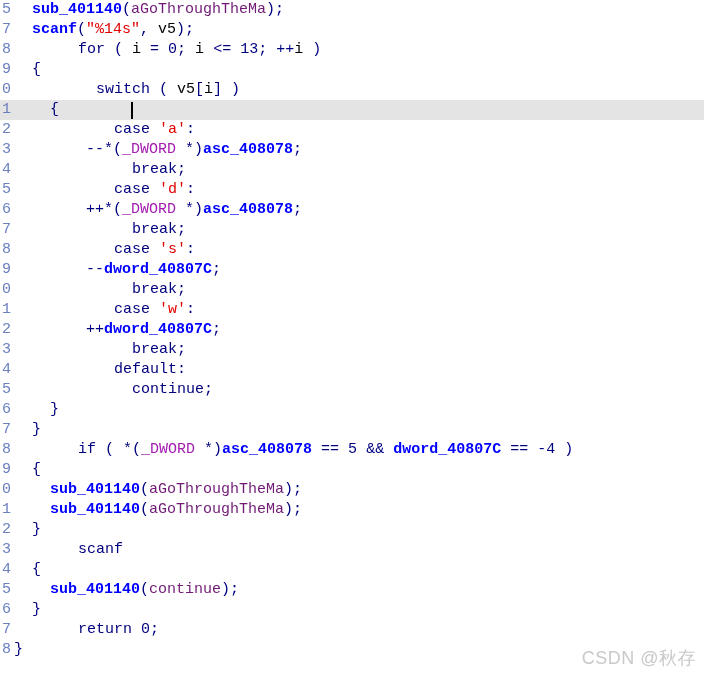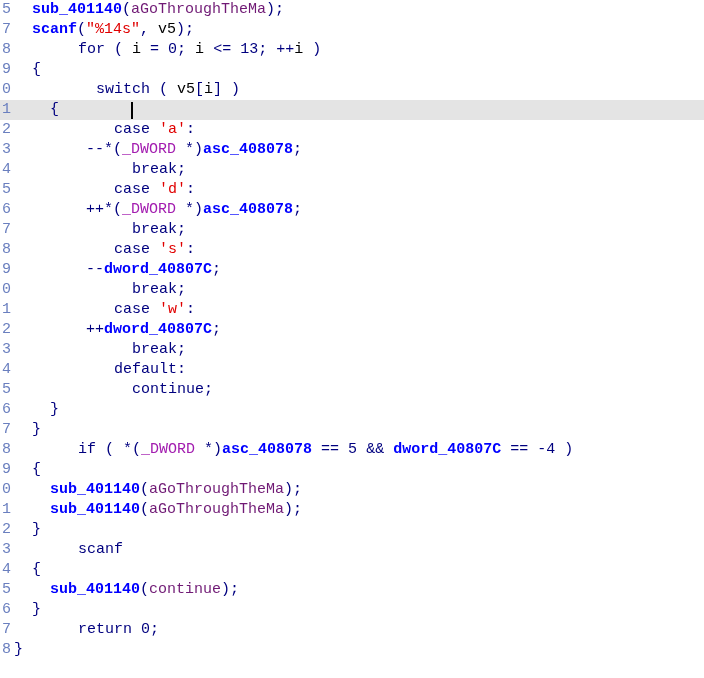--- a/index.html
+++ b/index.html
@@ -256,13 +256,14 @@
   <div class="code-line">
     <div class="gutter"><span>7</span></div>
     <div class="code-text"><span class="t-punct">  </span><span class="t-kw">return</span><span class="t-punct"> </span><span class="t-num">0</span><span class="t-punct">;</span></div>
   </div>
 
   <div class="code-line">
     <div class="gutter"><span>8</span></div>
     <div class="code-text"><span class="t-punct">}</span></div>
   </div>
 
+  <div id="watermark">CSDN @秋存</div>
 </div>
 
 </body></html>

